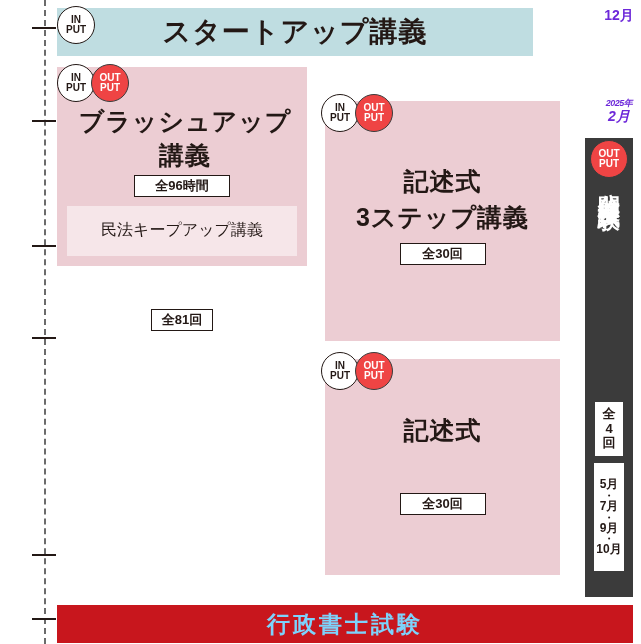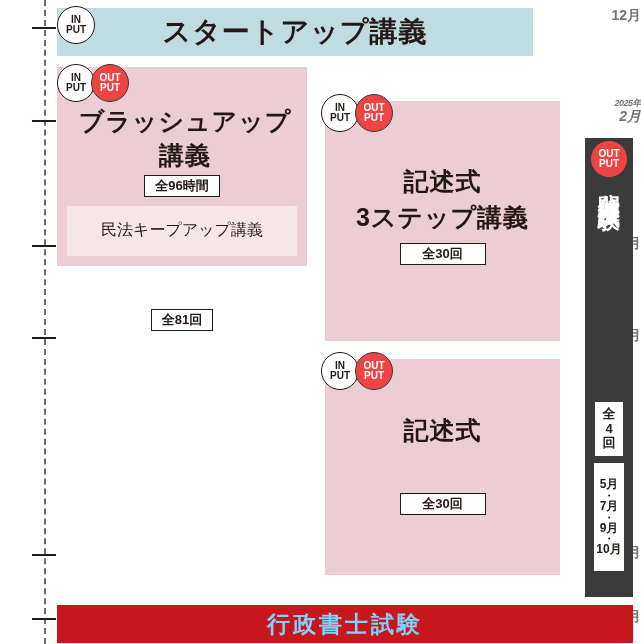--- a/index.html
+++ b/index.html
@@ -25,25 +25,25 @@
     left: 44px;
     top: 0;
     width: 0;
     height: 644px;
     border-left: 2px dashed #6b6b6b;
   }
   .tl-label {
     position: absolute;
     right: 0;
     width: 44px;
-    text-align: right;
+    text-align: center;
     box-sizing: border-box;
     font-weight: bold;
     font-size: 14px;
-    color: #737373;
+    color: #6d28d9;
     line-height: 1.1;
   }
   .tl-label .yr {
     display: block;
     font-size: 9px;
     font-weight: bold;
     letter-spacing: -0.5px;
   }
   .tl-tick {
     position: absolute;
@@ -138,21 +138,21 @@
   #brushup-title {
     margin-top: 38px;
     font-size: 25px;
     line-height: 1.35;
   }
   #brushup-hours {
     position: absolute;
     left: 50%;
     transform: translateX(-50%);
     top: 108px;
-    width: 76px;
+    width: 96px;
     height: 22px;
     font-size: 13px;
   }
   #minpou-sub {
     position: absolute;
     left: 10px;
     top: 139px;
     width: 230px;
     height: 50px;
     background: #f6e6e9;

